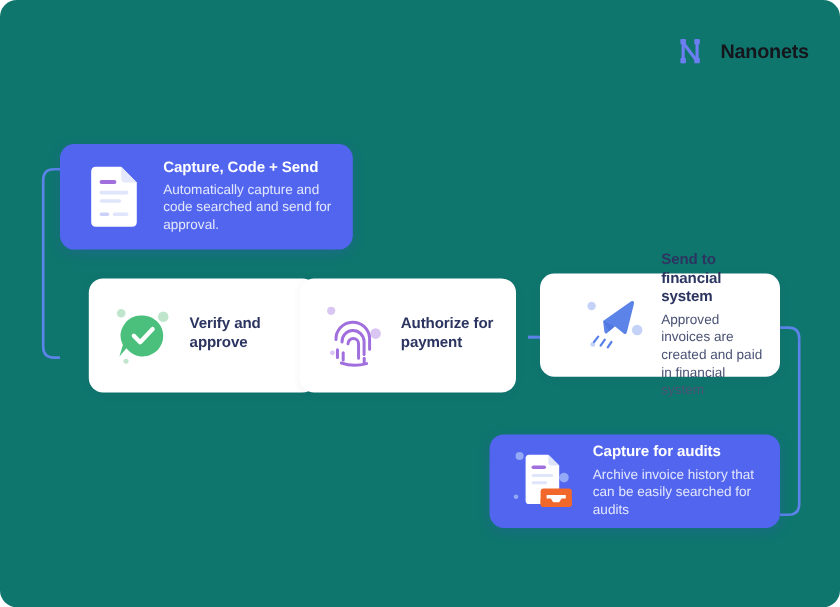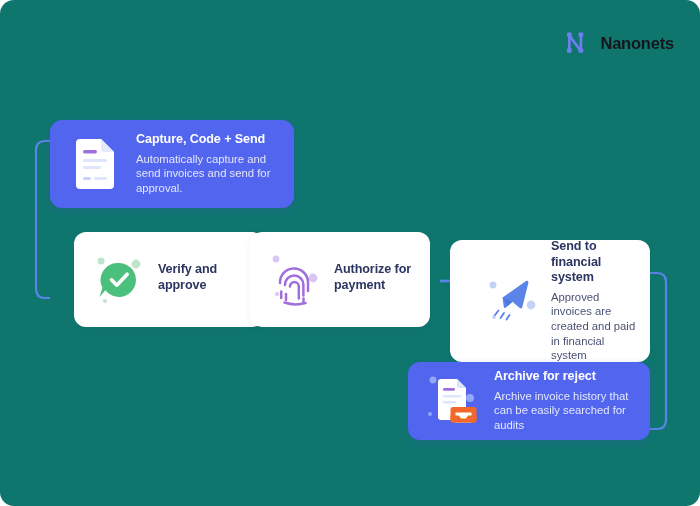--- a/index.html
+++ b/index.html
@@ -93,21 +93,21 @@
   }
   .light .card-title { color: #2c3560; }
   .light .card-desc  { color: #4a5274; }
   .blue  .card-title { color: #ffffff; }
   .blue  .card-desc  { color: #e3e7fd; }
 
   
   #card-capture { left: 50px;  top: 120px; width: 244px; height: 88px; justify-content: flex-end; }
   #card-verify  { left: 50px;  top: 232px; width: 190px; height: 95px; margin-left: 24px; }
   #card-auth    { left: 250px; top: 232px; width: 180px; height: 95px; }
-  #card-send    { left: 450px; top: 240px; width: 200px; height: 122px; padding-left: 31px; }
+  #card-send    { left: 450px; top: 228px; width: 200px; height: 86px; padding-left: 31px; }
   #card-archive { left: 408px; top: 362px; width: 242px; height: 78px; }
 
   #card-capture .card-text { padding-left: 10px; }
   #card-archive .card-text { padding-left: 10px; }
 </style>
 </head>
 <body>
 
 <div class="canvas">
 
@@ -148,21 +148,21 @@
         <path d="M30 2 L43 15 L33 15 Q30 15 30 12 Z" fill="#e6e9fb"></path>
         <rect x="12" y="13" width="14" height="3.4" rx="1.7" fill="#a06fdd"></rect>
         <rect x="12" y="22" width="24" height="3" rx="1.5" fill="#dfe5fa"></rect>
         <rect x="12" y="29" width="18" height="3" rx="1.5" fill="#dfe5fa"></rect>
         <rect x="12" y="40" width="8" height="3" rx="1.5" fill="#c9d2f6"></rect>
         <rect x="23" y="40" width="13" height="3" rx="1.5" fill="#dfe5fa"></rect>
       </svg>
     </div>
     <div class="card-text">
       <p class="card-title">Capture, Code + Send</p>
-      <p class="card-desc">Automatically capture and send invoices and send for approval.</p>
+      <p class="card-desc">Automatically capture and code searched and send for approval.</p>
     </div>
   </div>
 
   <div class="card light" id="card-verify">
     <div class="card-icon">
       <svg width="58" height="58" viewBox="0 0 58 58" xmlns="http://www.w3.org/2000/svg">
         <circle cx="11" cy="10" r="3.6" fill="#bfe6cd"></circle>
         <circle cx="46" cy="13" r="4.4" fill="#bfe6cd"></circle>
         <circle cx="15" cy="50" r="2.1" fill="#bfe6cd"></circle>
         <path d="M29 12 a17 17 0 1 1 -13.6 27.2 L9.5 46 L12.4 36.6 A17 17 0 0 1 29 12 Z" fill="#4bc07d"></path>
@@ -227,18 +227,18 @@
         <path d="M33 7 L42 16 L35.5 16 Q33 16 33 13.5 Z" fill="#dde3fb"></path>
         <rect x="19" y="16" width="12" height="2.8" rx="1.4" fill="#a06fdd"></rect>
         <rect x="19" y="23" width="18" height="2.5" rx="1.25" fill="#dfe5fa"></rect>
         <rect x="19" y="29" width="13" height="2.5" rx="1.25" fill="#dfe5fa"></rect>
         <path d="M29 35 L50 35 Q52.5 35 52.5 37.5 L52.5 48 Q52.5 50.5 50 50.5 L29 50.5 Q26.5 50.5 26.5 48 L26.5 37.5 Q26.5 35 29 35 Z" fill="#f1682a"></path>
         <path d="M31.5 40.5 L47.5 40.5 L47.5 50.5 L31.5 50.5 Z" fill="#ffffff"></path>
         <path d="M26.5 43.5 L35 43.5 L37 46.5 L42 46.5 L44 43.5 L52.5 43.5 L52.5 48 Q52.5 50.5 50 50.5 L29 50.5 Q26.5 50.5 26.5 48 Z" fill="#f1682a"></path>
       </svg>
     </div>
     <div class="card-text">
-      <p class="card-title">Archive for reject</p>
+      <p class="card-title">Capture for audits</p>
       <p class="card-desc">Archive invoice history that can be easily searched for audits</p>
     </div>
   </div>
 
 </div>
 
 </body></html>

